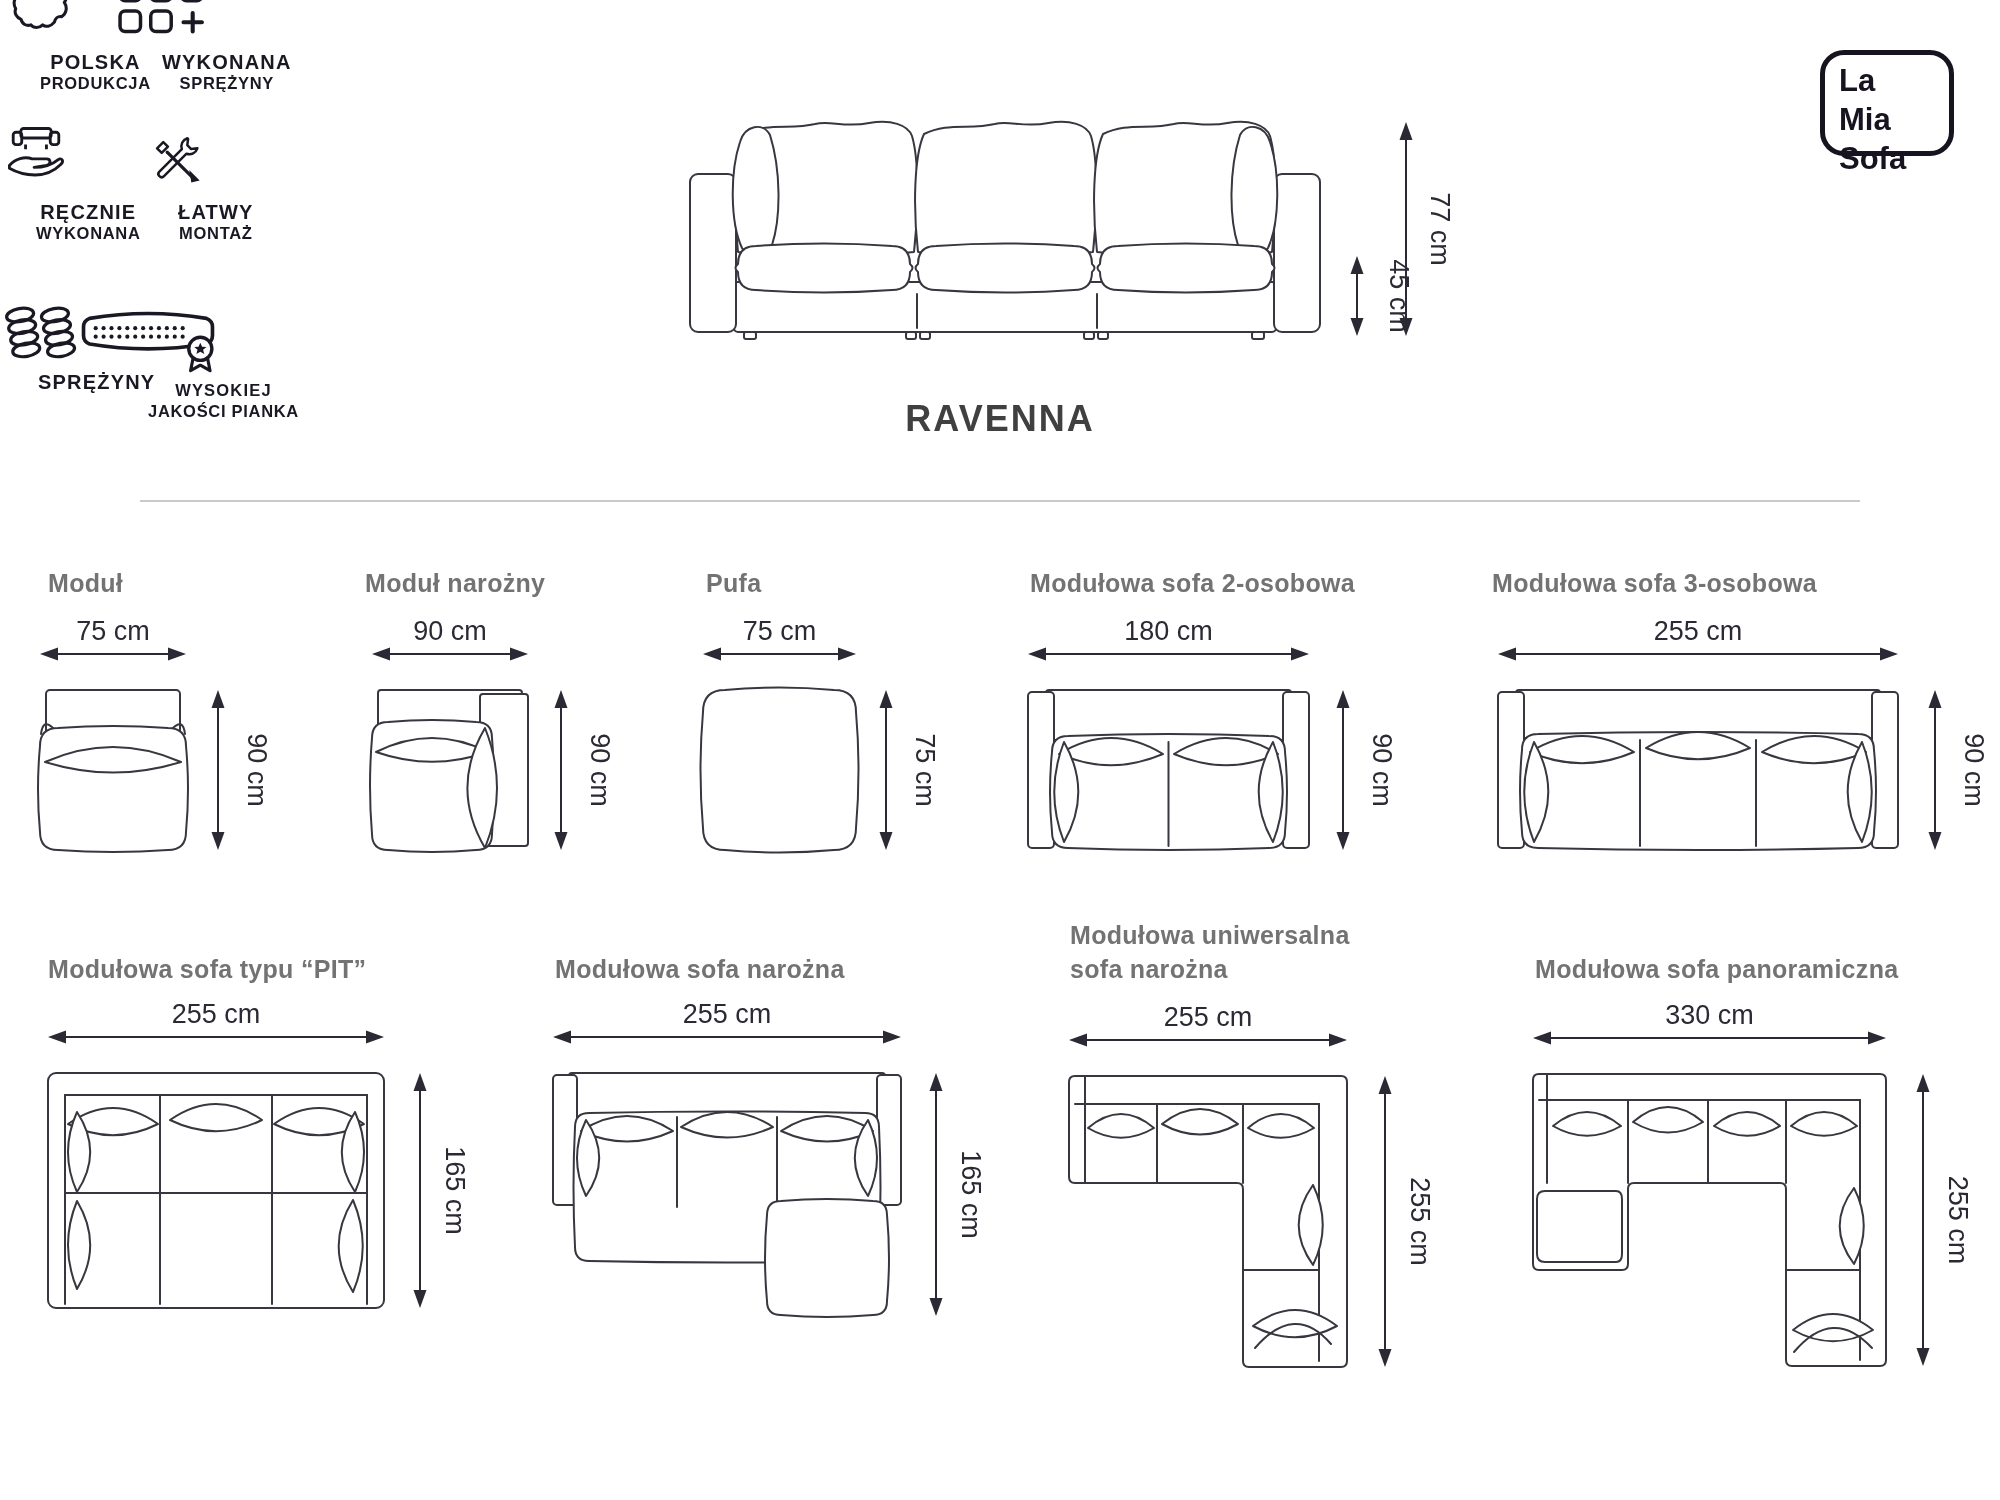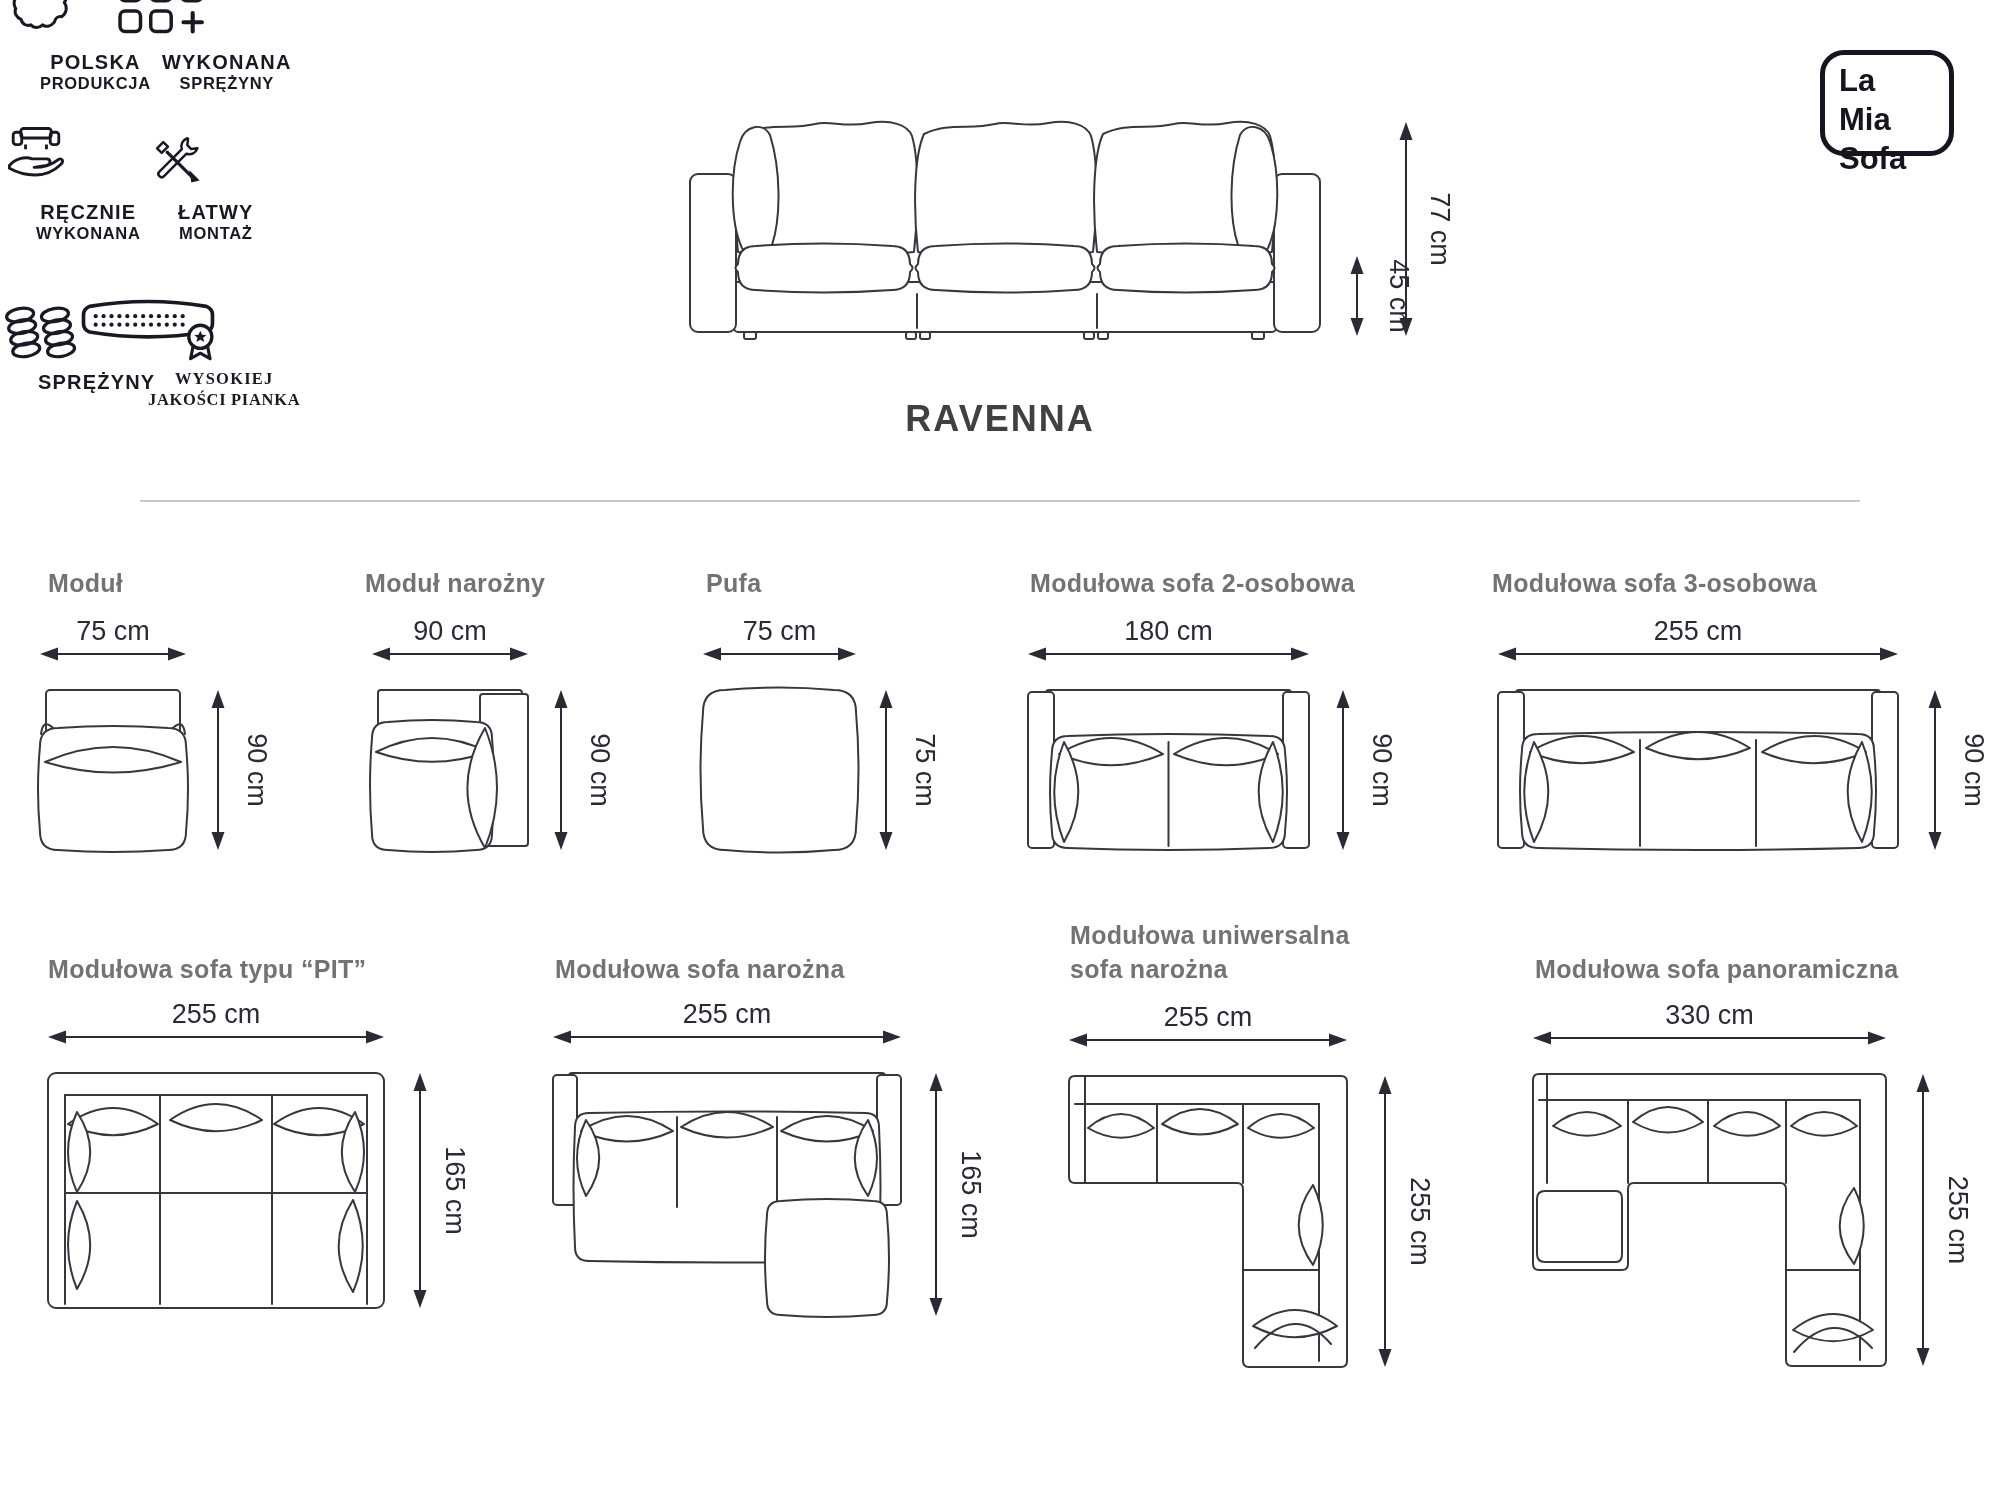--- a/index.html
+++ b/index.html
@@ -96,21 +96,21 @@
             <ellipse cx="0" cy="12.5" rx="14.5" ry="7" fill="none" stroke="#1b1824" stroke-width="3.4"></ellipse>
             <ellipse cx="0" cy="25" rx="14.5" ry="7" fill="none" stroke="#1b1824" stroke-width="3.4"></ellipse>
             <ellipse cx="0" cy="37.5" rx="14.5" ry="7" fill="none" stroke="#1b1824" stroke-width="3.4"></ellipse>
           </g>
         </svg>
       </div>
       <div class="lab">
         <span class="l1">SPRĘŻYNY</span>
       </div>
     </div>
-    <div class="feature small" style="left: 148px; top: 360px; width: 200px; font-family: Liberation Serif, serif;">
+    <div class="feature small" style="left: 148px; top: 372px; width: 200px;">
       <div class="iconwrap">
         <svg viewBox="0 0 120 64" width="146" height="78">
           <path d="M 12 20 Q 60 12 108 20 Q 113 22 113 27 L 113 34 Q 113 39 108 41 Q 60 49 12 41 Q 7 39 7 34 L 7 27 Q 7 22 12 20 Z" fill="none" stroke="#1b1824" stroke-width="3" stroke-linejoin="round"></path>
           <circle cx="17" cy="28" r="1.7" fill="#1b1824"></circle>
           <circle cx="17" cy="35" r="1.7" fill="#1b1824"></circle>
           <circle cx="23.5" cy="28" r="1.7" fill="#1b1824"></circle>
           <circle cx="23.5" cy="35" r="1.7" fill="#1b1824"></circle>
           <circle cx="30" cy="28" r="1.7" fill="#1b1824"></circle>
           <circle cx="30" cy="35" r="1.7" fill="#1b1824"></circle>
           <circle cx="36.5" cy="28" r="1.7" fill="#1b1824"></circle>

